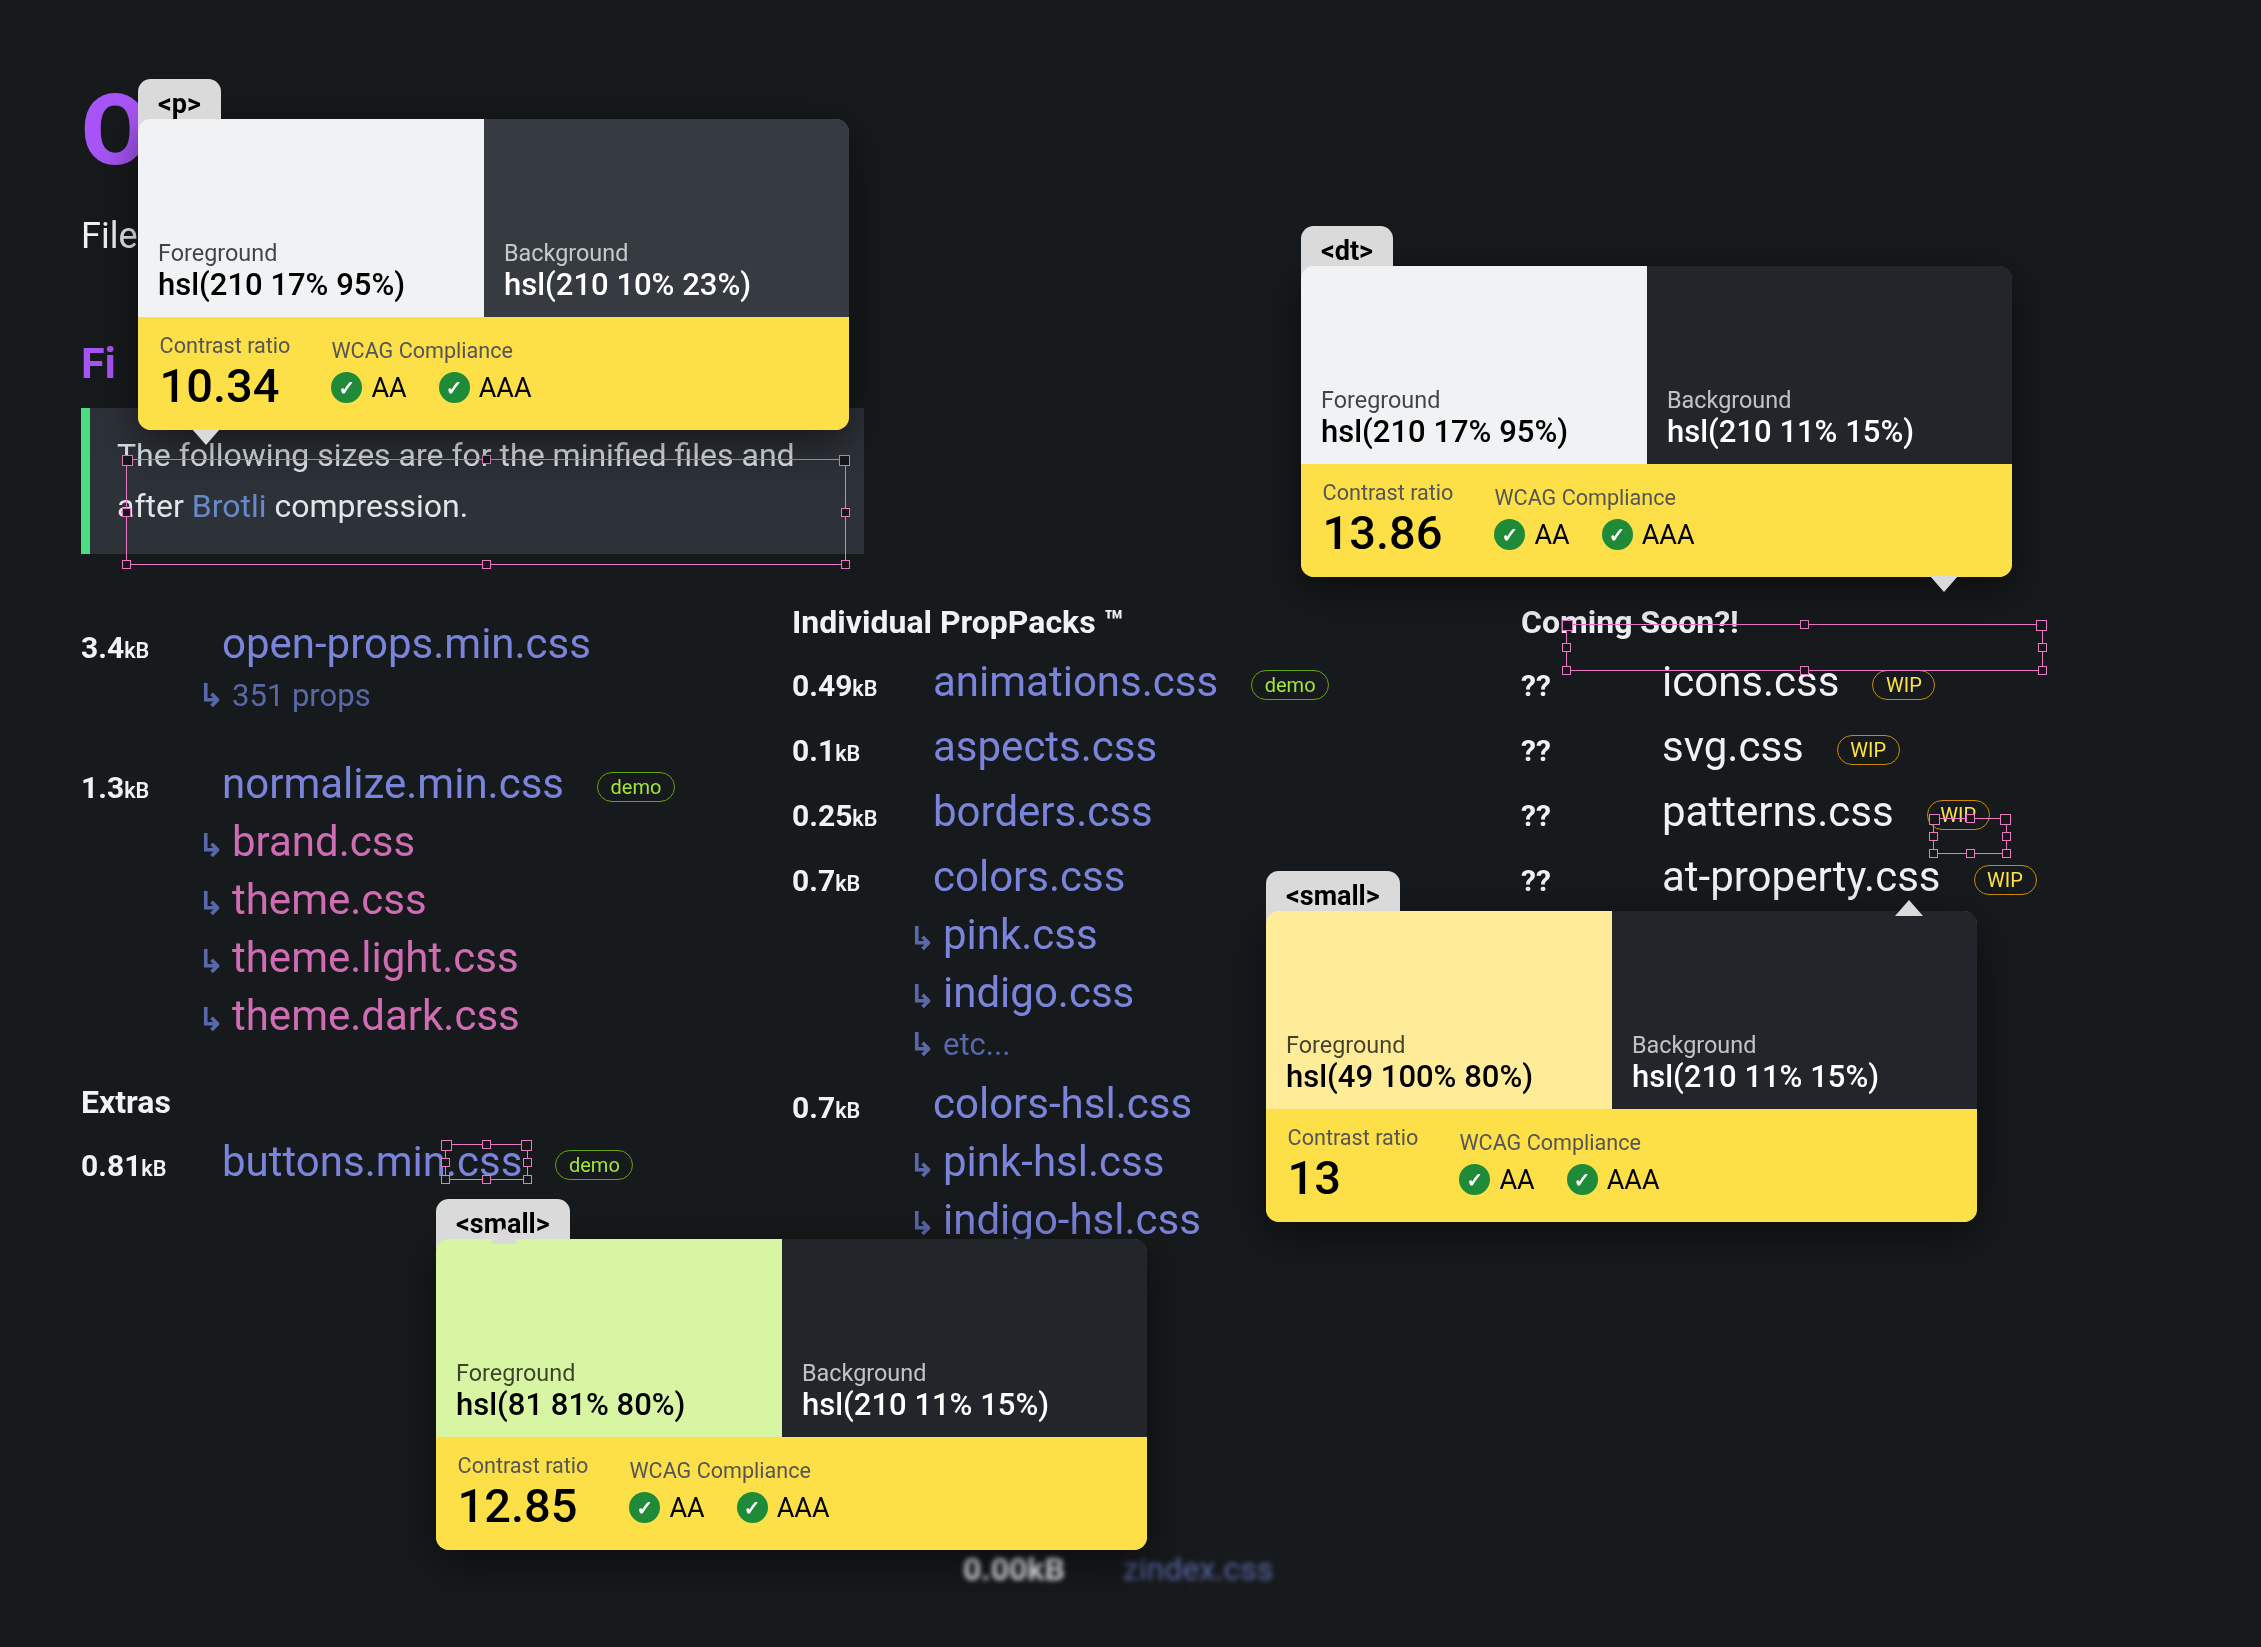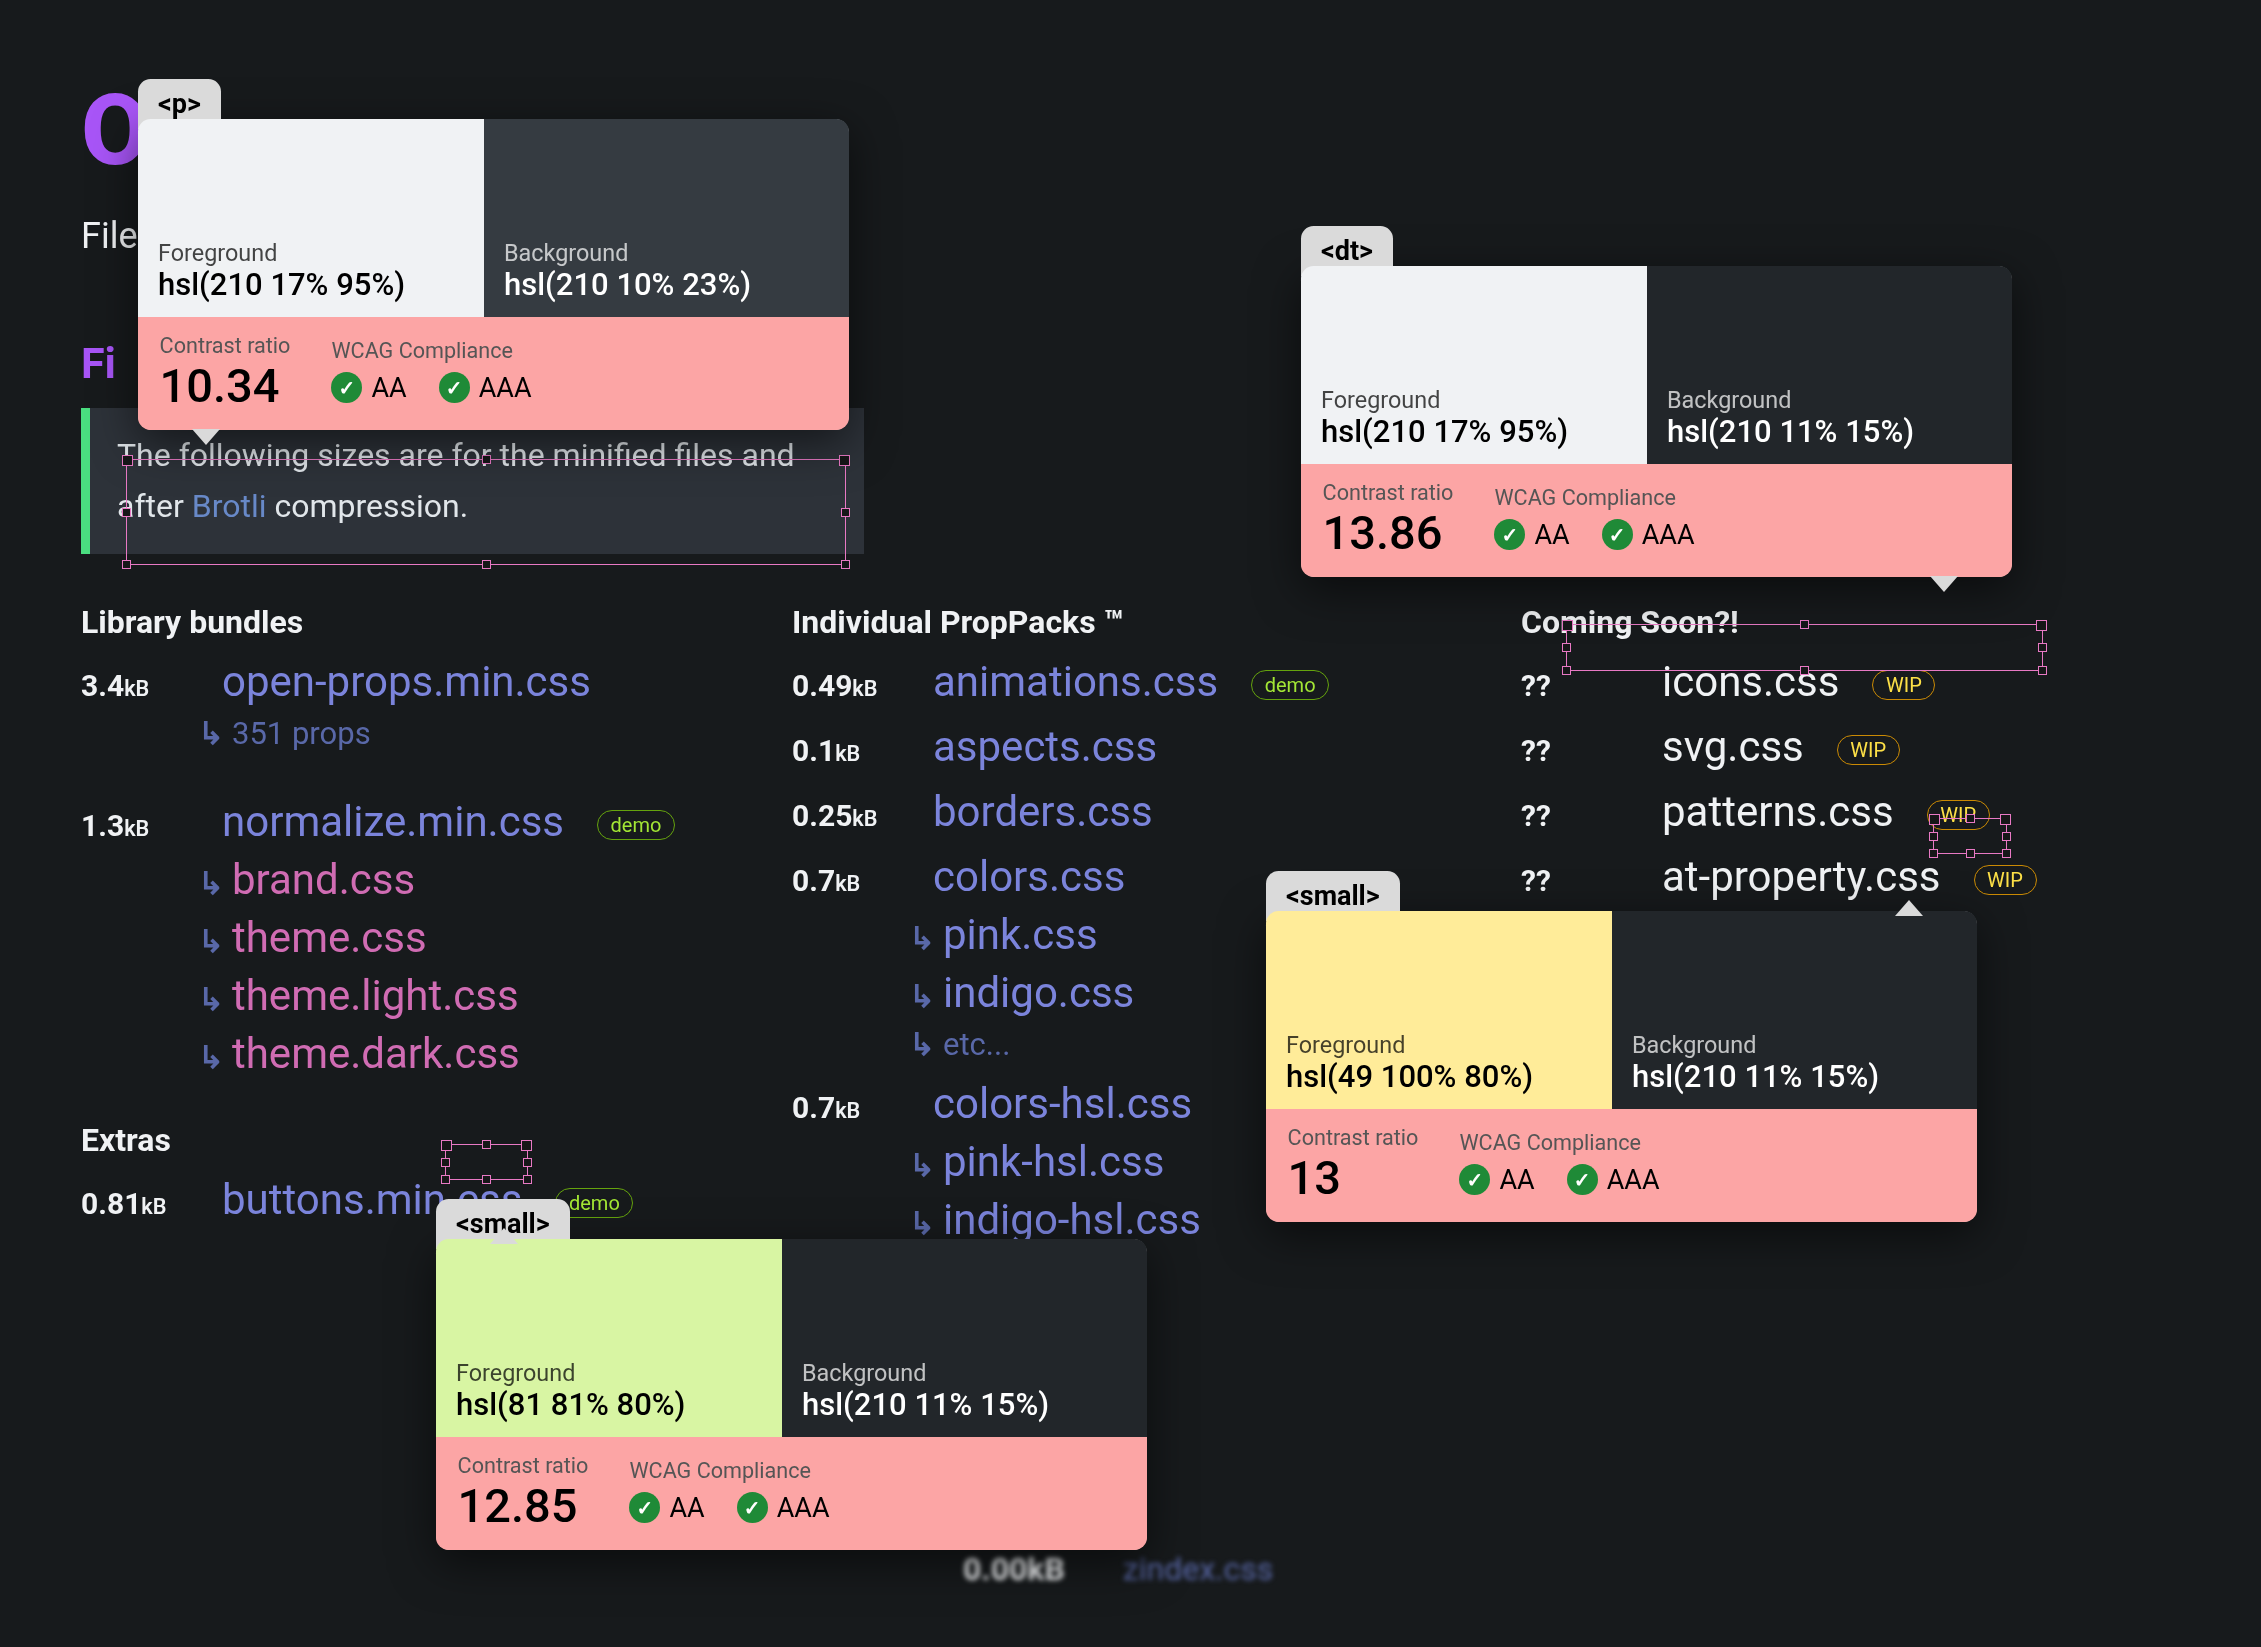--- a/index.html
+++ b/index.html
@@ -133,21 +133,21 @@
   font-size:23.4px; color: inherit; opacity:.72;
 }
 .card .swatch .val {
   position:absolute; left:20px; bottom:14.4px;
   font-size:31px; font-weight:500;
 }
 .card .meta {
   display:flex; align-items:center;
   padding:16px 21.6px 21.6px;
   gap:41px;
-  background:#fca5a5;
+  background:#fde047;
   border-radius:0 0 12.6px 12.6px;
 }
 .card .ratio-lbl { font-size:21.6px; color:#555; }
 .card .ratio-val { font-size:47px; font-weight:500; color:#000; line-height:1; margin-top:3.6px;}
 .card .wcag-lbl { font-size:21.6px; color:#555; }
 .card .wcag-row { display:flex; gap:32px; margin-top:9px; align-items:center;}
 .card .check {
   display:inline-flex; align-items:center; gap:9px;
   font-size:27px; color:#000;
 }
@@ -192,21 +192,20 @@
 
   <div class="note-box">
     <span>The following sizes are for the minified files and after </span>
     <span class="link">Brotli</span>
     <span> compression.</span>
   </div>
 
   <div class="columns">
 
     <div class="col" style="width:648px;">
-      <div class="col-heading">Library bundles</div>
 
       <div class="item-row">
         <div class="size">
           <span>3.4</span><span class="unit">kB</span>
         </div>
         <a class="file">open-props.min.css</a>
       </div>
       <div class="sub-row">
           <div class="indent"></div>
           <span class="arrow-glyph">↳</span>

